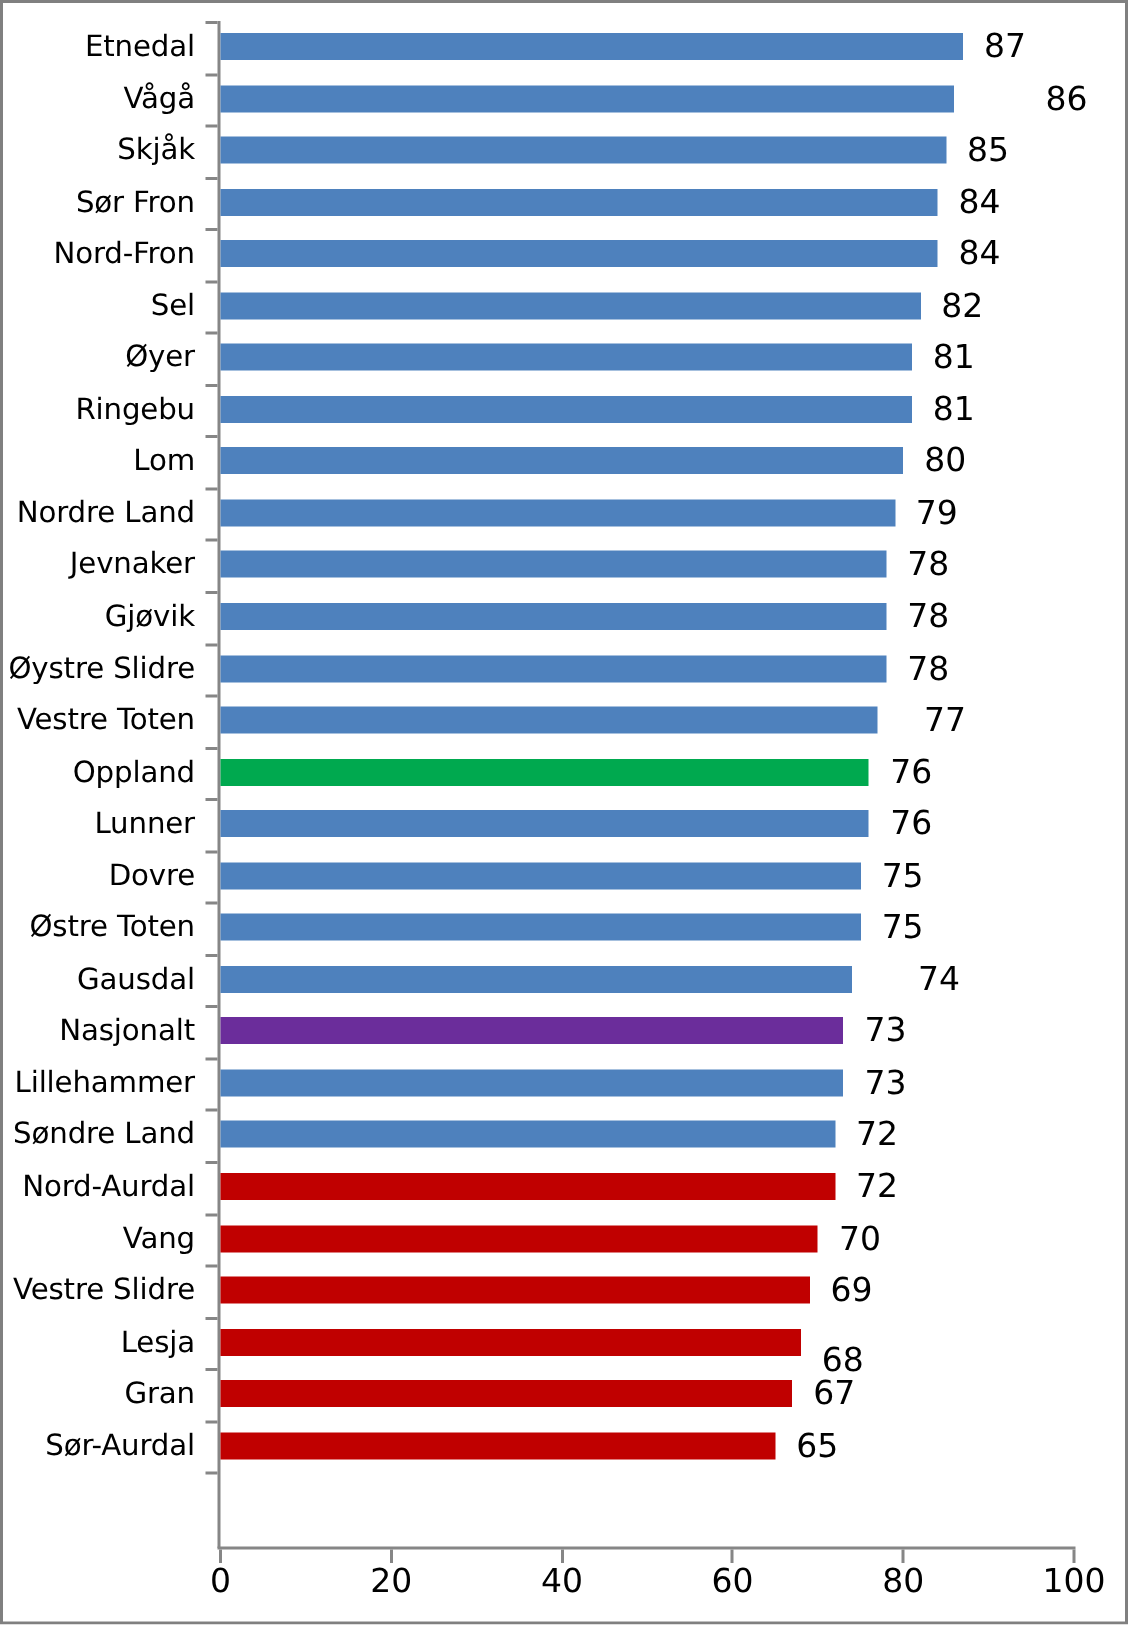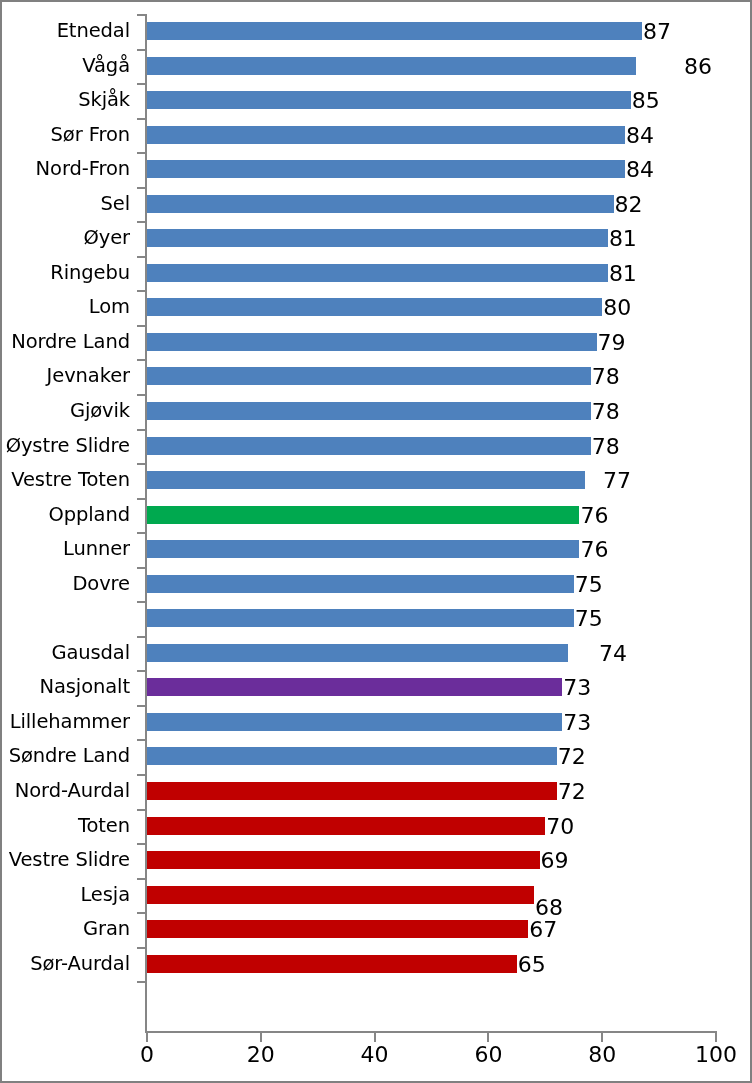--- a/index.html
+++ b/index.html
@@ -94,21 +94,21 @@
     width: 100%;
   }
   .bar-value {
     position: absolute;
     top: 8px;
     height: 18px;
     line-height: 19px;
     font-size: 22px;
     color: #000000;
     white-space: nowrap;
-    padding-left: 1px;
+    padding-left: 14px;
   }
 
   
   #xticks {
     position: absolute;
     left: 0;
     top: 1031px;
     width: 752px;
     height: 10px;
   }
@@ -276,20 +276,21 @@
         <div class="row">
           <div class="tick"></div>
           <div class="cat-label">Dovre</div>
           <div class="bar-wrap" style="width: 426.75px;">
             <div class="bar" style="background: rgb(78, 129, 189);"></div>
           </div>
           <div class="bar-value" style="left: 571.75px;">75</div>
         </div>
         <div class="row">
           <div class="tick"></div>
+          <div class="cat-label">Østre Toten</div>
           <div class="bar-wrap" style="width: 426.75px;">
             <div class="bar" style="background: rgb(78, 129, 189);"></div>
           </div>
           <div class="bar-value" style="left: 571.75px;">75</div>
         </div>
         <div class="row">
           <div class="tick"></div>
           <div class="cat-label">Gausdal</div>
           <div class="bar-wrap" style="width: 421.06px;">
             <div class="bar" style="background: rgb(78, 129, 189);"></div>
@@ -323,21 +324,21 @@
         <div class="row">
           <div class="tick"></div>
           <div class="cat-label">Nord-Aurdal</div>
           <div class="bar-wrap" style="width: 409.68px;">
             <div class="bar" style="background: rgb(192, 0, 0);"></div>
           </div>
           <div class="bar-value" style="left: 554.68px;">72</div>
         </div>
         <div class="row">
           <div class="tick"></div>
-          <div class="cat-label">Toten</div>
+          <div class="cat-label">Vang</div>
           <div class="bar-wrap" style="width: 398.3px;">
             <div class="bar" style="background: rgb(192, 0, 0);"></div>
           </div>
           <div class="bar-value" style="left: 543.3px;">70</div>
         </div>
         <div class="row">
           <div class="tick"></div>
           <div class="cat-label">Vestre Slidre</div>
           <div class="bar-wrap" style="width: 392.61px;">
             <div class="bar" style="background: rgb(192, 0, 0);"></div>

